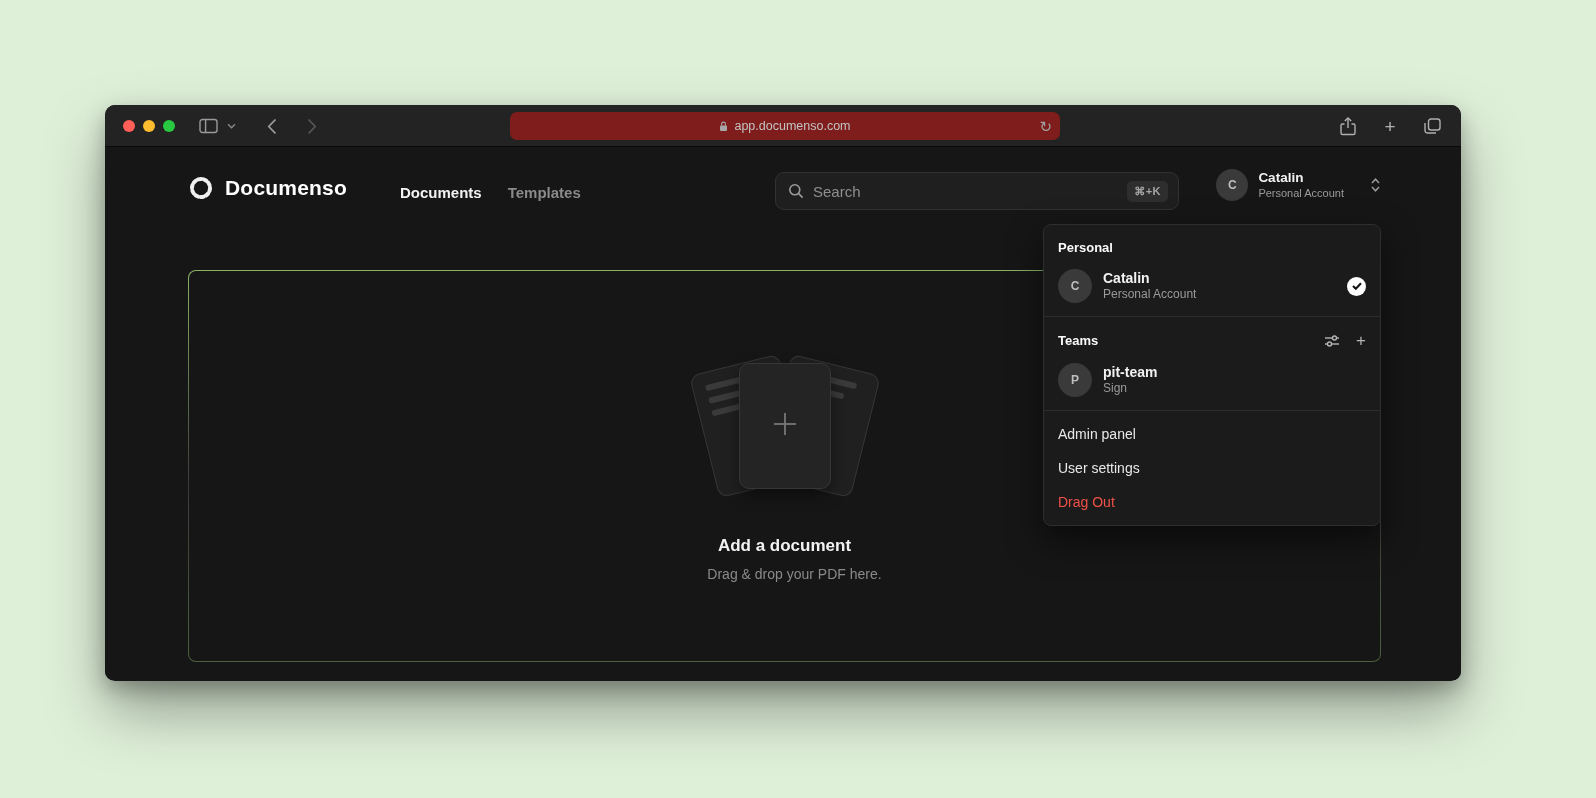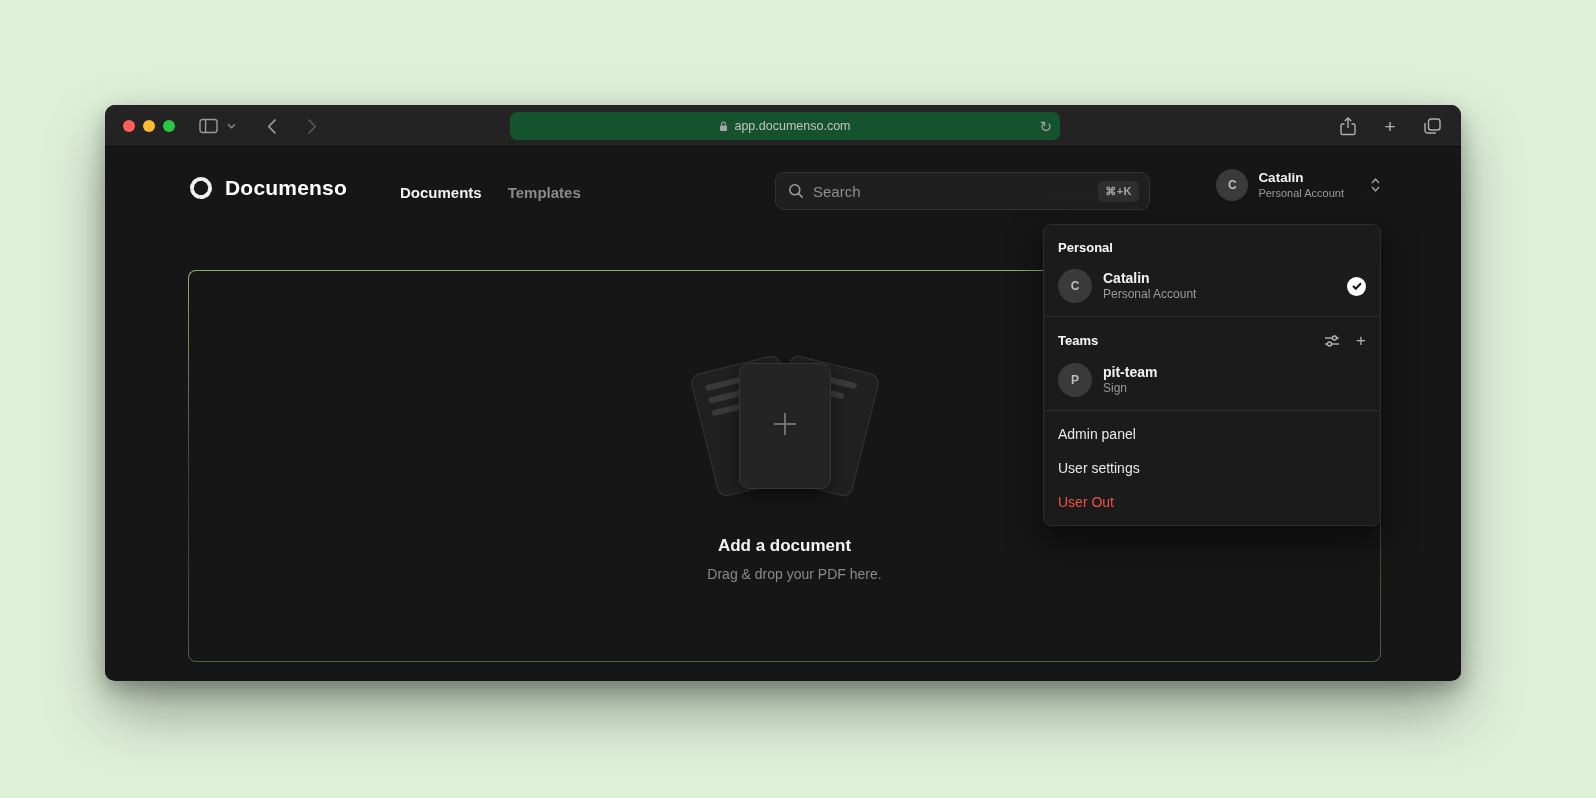--- a/index.html
+++ b/index.html
@@ -30,21 +30,21 @@
   .tb-group { position:absolute; top:0; height:42px; display:flex; align-items:center; }
   .tb-left { left:90px; gap:6px; }
   .tb-btn { display:flex; align-items:center; justify-content:center; width:26px; height:26px; border-radius:6px; color:#9a9a9a; }
   .tb-btn svg { display:block; }
   .tb-chev-sm { width:14px; height:26px; display:flex; align-items:center; color:#8a8a8a; }
   .tb-nav { margin-left:12px; display:flex; gap:14px; }
   .fwd { color:#555; }
 
   .urlbar {
     position:absolute; left:405px; top:7px; width:550px; height:28px;
-    background:#14532d; border-radius:7px;
+    background:#7f1d1d; border-radius:7px;
     display:flex; align-items:center; justify-content:center;
     color:#c3c3c3; font-size:12.5px;
   }
   .urlbar .lock { display:flex; margin-right:6px; color:#a7a7a7; }
   .urlbar .refresh {
     position:absolute; right:8px; top:50%; transform:translateY(-50%);
     color:#a0a0a0; font-size:15px; line-height:1; cursor:default;
   }
 
   .tb-right { right:16px; gap:16px; color:#b0b0b0; }
@@ -58,21 +58,21 @@
   .brand { position:absolute; left:83px; top:28px; display:flex; align-items:center; gap:11px; cursor:pointer; }
   .brand-name { color:#fff; font-size:21px; font-weight:700; letter-spacing:.2px; }
   .logo { color:#f0f0f0; display:flex; }
 
   .nav { position:absolute; left:295px; top:0; height:90px; display:flex; align-items:center; gap:26px; }
   .nav-item { font-size:15px; font-weight:600; cursor:pointer; }
   .nav-item.active { color:#f2f2f2; }
   .nav-item.inactive { color:#8a8a8a; }
 
   .search {
-    position:absolute; left:670px; top:25px; width:375px; height:38px;
+    position:absolute; left:670px; top:25px; width:404px; height:38px;
     background:#1f1f1f; border:1px solid #323232; border-radius:9px;
     display:flex; align-items:center; padding:0 10px 0 12px;
   }
   .search .mag { display:flex; color:#9a9a9a; margin-right:9px; }
   .search input {
     flex:1; background:transparent; border:none; outline:none;
     color:#d8d8d8; font-size:15px; font-family:"Liberation Sans", sans-serif;
   }
   .search input::placeholder { color:#8f8f8f; }
   .kbd {
@@ -326,17 +326,17 @@
         <div class="menu-row-text">
           <div class="menu-row-name">pit-team</div>
           <div class="menu-row-sub">Sign</div>
         </div>
       </div>
 
       <div class="menu-divider"></div>
 
       <div class="menu-item">Admin panel</div>
       <div class="menu-item">User settings</div>
-      <div class="menu-item danger">User Out</div>
+      <div class="menu-item danger">Drag Out</div>
     </div>
 
   </div>
 </div>
 
 </body></html>

